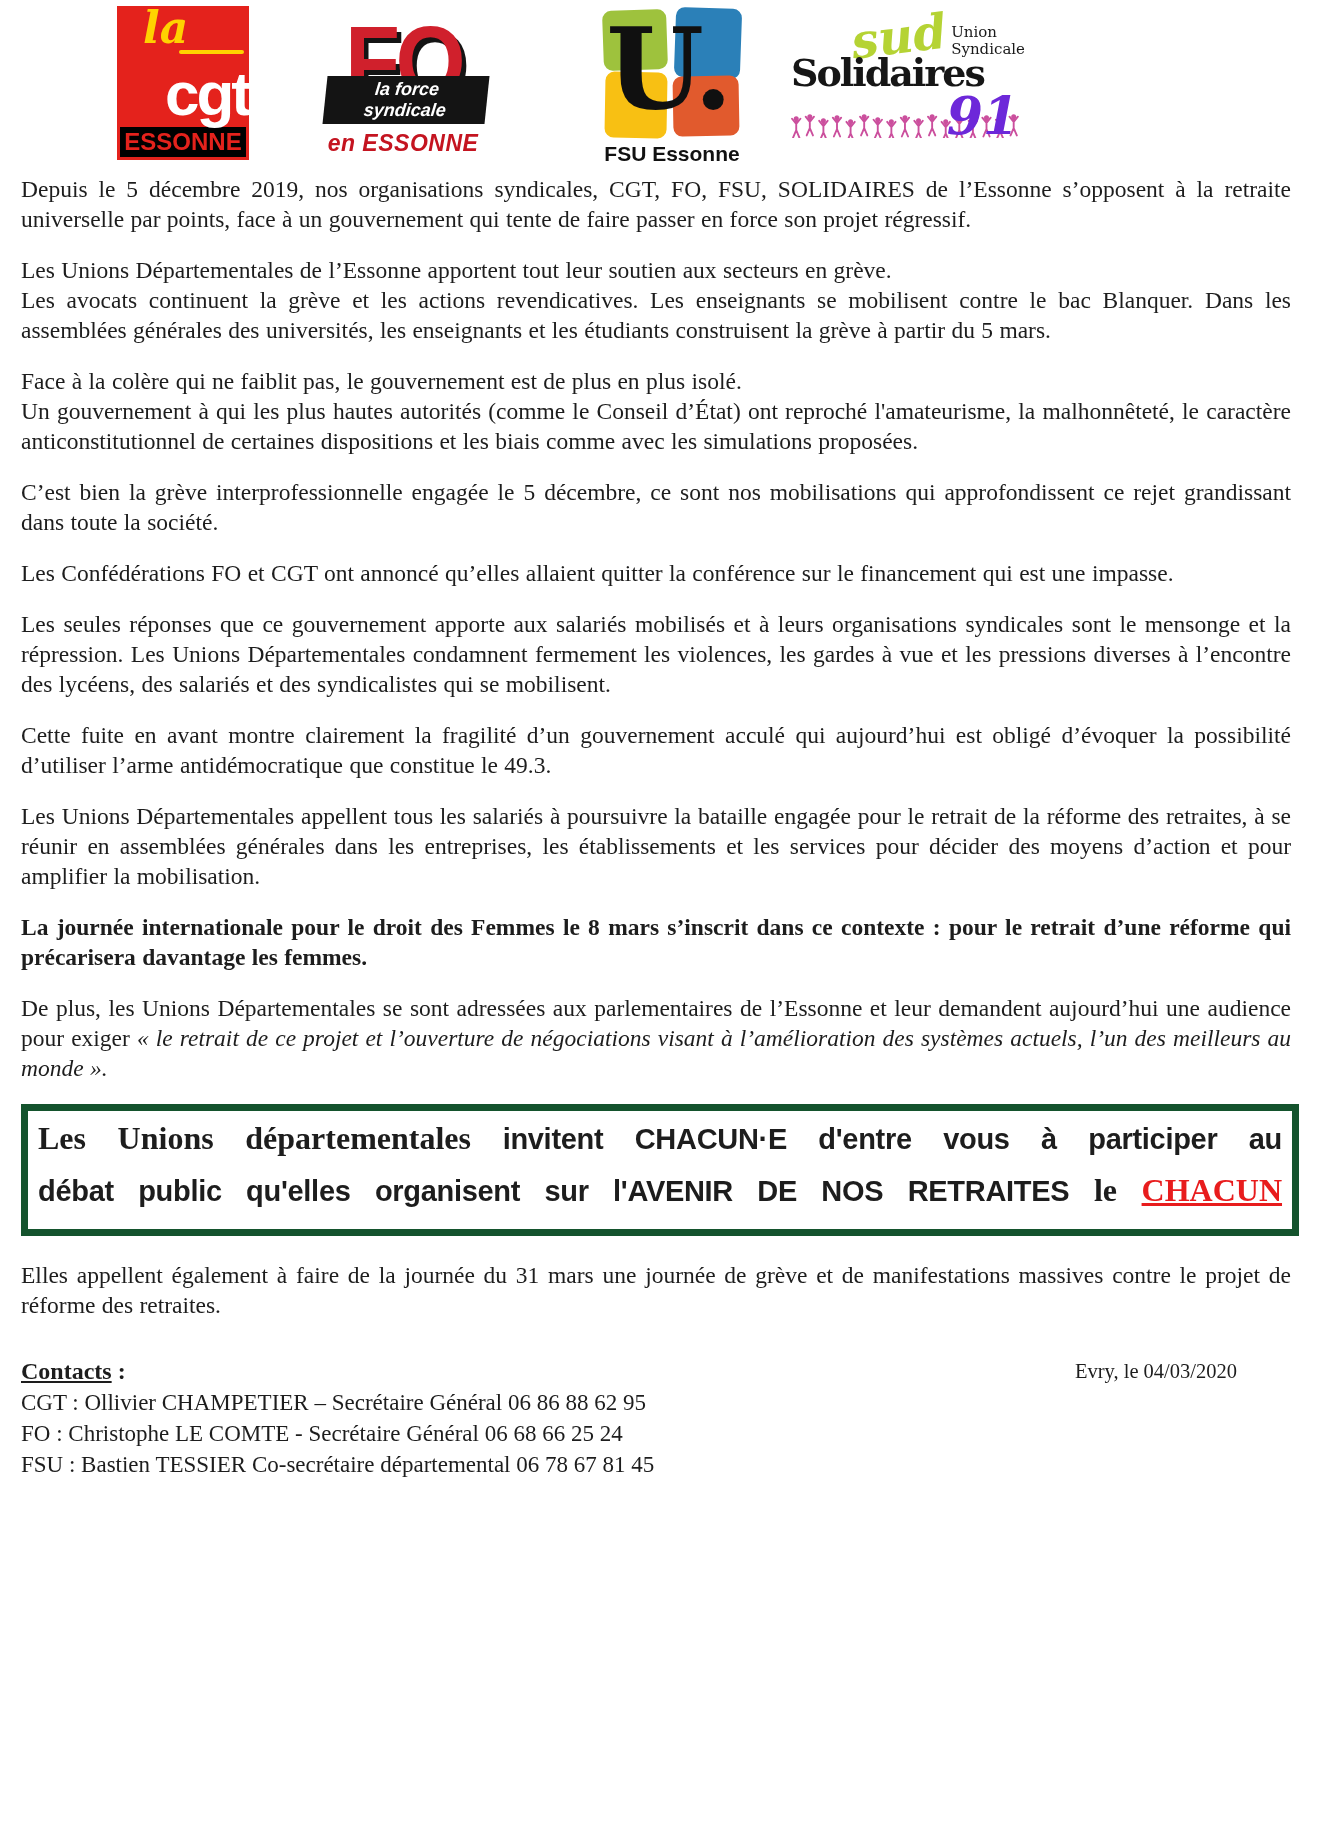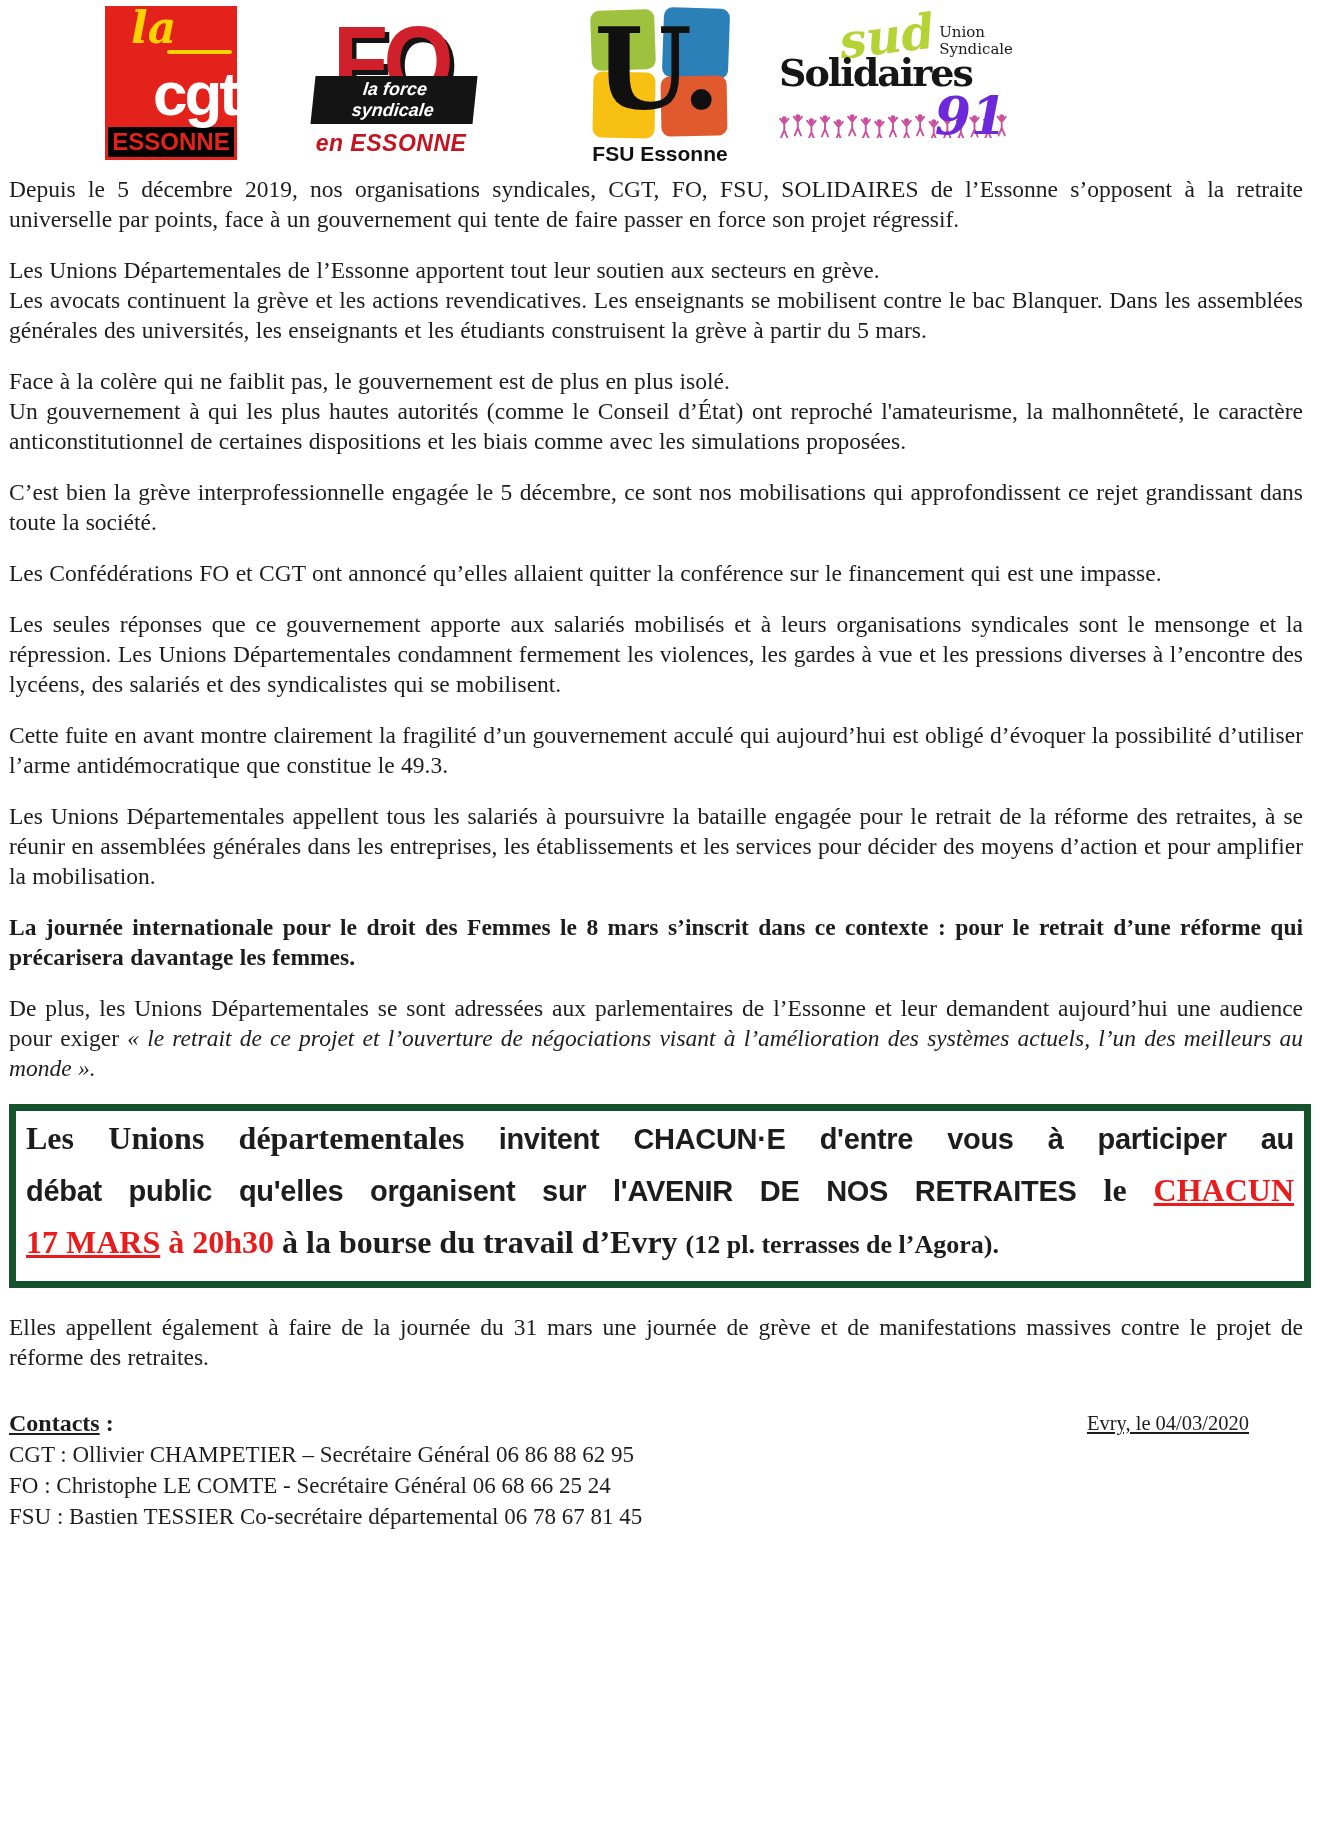--- a/index.html
+++ b/index.html
@@ -1,18 +1,18 @@
 <!DOCTYPE html>
 <html><head>
 <meta charset="utf-8">
 <style>
   html,body { margin:0; padding:0; background:#ffffff; }
   .page {
     position:relative; width:1320px; height:1842px; overflow:hidden;
-    background:#ffffff; box-sizing:border-box; padding:0 9px;
+    background:#ffffff; box-sizing:border-box; padding:0 21px;
     font-family:"Liberation Serif", serif; color:#1d1d1d;
   }
 
   
   .logos { position:relative; height:174px; }
 
   .logo-cgt { position:absolute; left:96px; top:6px; width:132px; }
   .cgt-red { position:relative; background:#e4221c; height:118px; }
   .cgt-la { position:absolute; top:0px; left:26px; color:#ffd200;
             font-family:"DejaVu Serif", serif; font-style:italic; font-weight:bold; font-size:44px; line-height:1; }
@@ -71,21 +71,21 @@
   .bx-sans { font-family:"Liberation Sans", sans-serif; font-weight:bold; font-size:29px; letter-spacing:-0.3px; }
   .bx-red { color:#e81c1d; }
   .bx-u { text-decoration:underline; }
   .bx-address { font-family:"Liberation Serif", serif; font-weight:bold; font-size:26px; }
 
   
   .contacts { margin-top:36px; font-size:23px; line-height:31px; }
   .contacts-row { display:flex; justify-content:space-between; align-items:flex-start; }
   .contacts-heading { font-weight:bold; font-size:24px; }
   .contacts-heading .u-part { text-decoration:underline; }
-  .contacts-date { font-size:20.5px; padding-right:62px;text-decoration:underline; }
+  .contacts-date { font-size:20.5px; padding-right:62px; }
 </style>
 </head>
 <body>
 
 <div class="page">
 
   <header class="logos">
 
     <div class="logo-cgt">
       <div class="cgt-red">
@@ -165,21 +165,20 @@
     <p class="para">Les seules réponses que ce gouvernement apporte aux salariés mobilisés et à leurs organisations syndicales sont le mensonge et la répression. Les Unions Départementales condamnent fermement les violences, les gardes à vue et les pressions diverses à l’encontre des lycéens, des salariés et des syndicalistes qui se mobilisent.</p>
     <p class="para">Cette fuite en avant montre clairement la fragilité d’un gouvernement acculé qui aujourd’hui est obligé d’évoquer la possibilité d’utiliser l’arme antidémocratique que constitue le 49.3.</p>
     <p class="para">Les Unions Départementales appellent tous les salariés à poursuivre la bataille engagée pour le retrait de la réforme des retraites, à se réunir en assemblées générales dans les entreprises, les établissements et les services pour décider des moyens d’action et pour amplifier la mobilisation.</p>
     <p class="para bold">La journée internationale pour le droit des Femmes le 8 mars s’inscrit dans ce contexte : pour le retrait d’une réforme qui précarisera davantage les femmes.</p>
 
     <p class="para"><span>De plus, les Unions Départementales se sont adressées aux parlementaires de l’Essonne et leur demandent aujourd’hui une audience pour exiger </span><span class="quote-italic">« le retrait de ce projet et l’ouverture de négociations visant à l’amélioration des systèmes actuels, l’un des meilleurs au monde ».</span></p>
 
     <div class="announce-box">
       <div class="box-line just"><span class="bx-serif">Les Unions départementales </span><span class="bx-sans">invitent CHACUN·E d'entre vous à participer au</span></div>
       <div class="box-line just"><span class="bx-sans">débat public qu'elles organisent sur l'AVENIR DE NOS RETRAITES</span><span class="bx-serif"> le </span><span class="bx-serif bx-red bx-u">CHACUN</span></div>
-      <div class="box-line"><span class="bx-serif bx-red bx-u">17 MARS</span><span class="bx-serif bx-red"> à 20h30 </span><span class="bx-serif">à la bourse du travail d’Evry </span><span class="bx-address">(12 pl. terrasses de l’Agora).</span></div>
     </div>
 
     <p class="para">Elles appellent également à faire de la journée du 31 mars une journée de grève et de manifestations massives contre le projet de réforme des retraites.</p>
   </main>
 
   <footer class="contacts">
     <div class="contacts-row">
       <div class="contacts-heading"><span class="u-part">Contacts</span><span> :</span></div>
       <div class="contacts-date">Evry, le 04/03/2020</div>
     </div>

